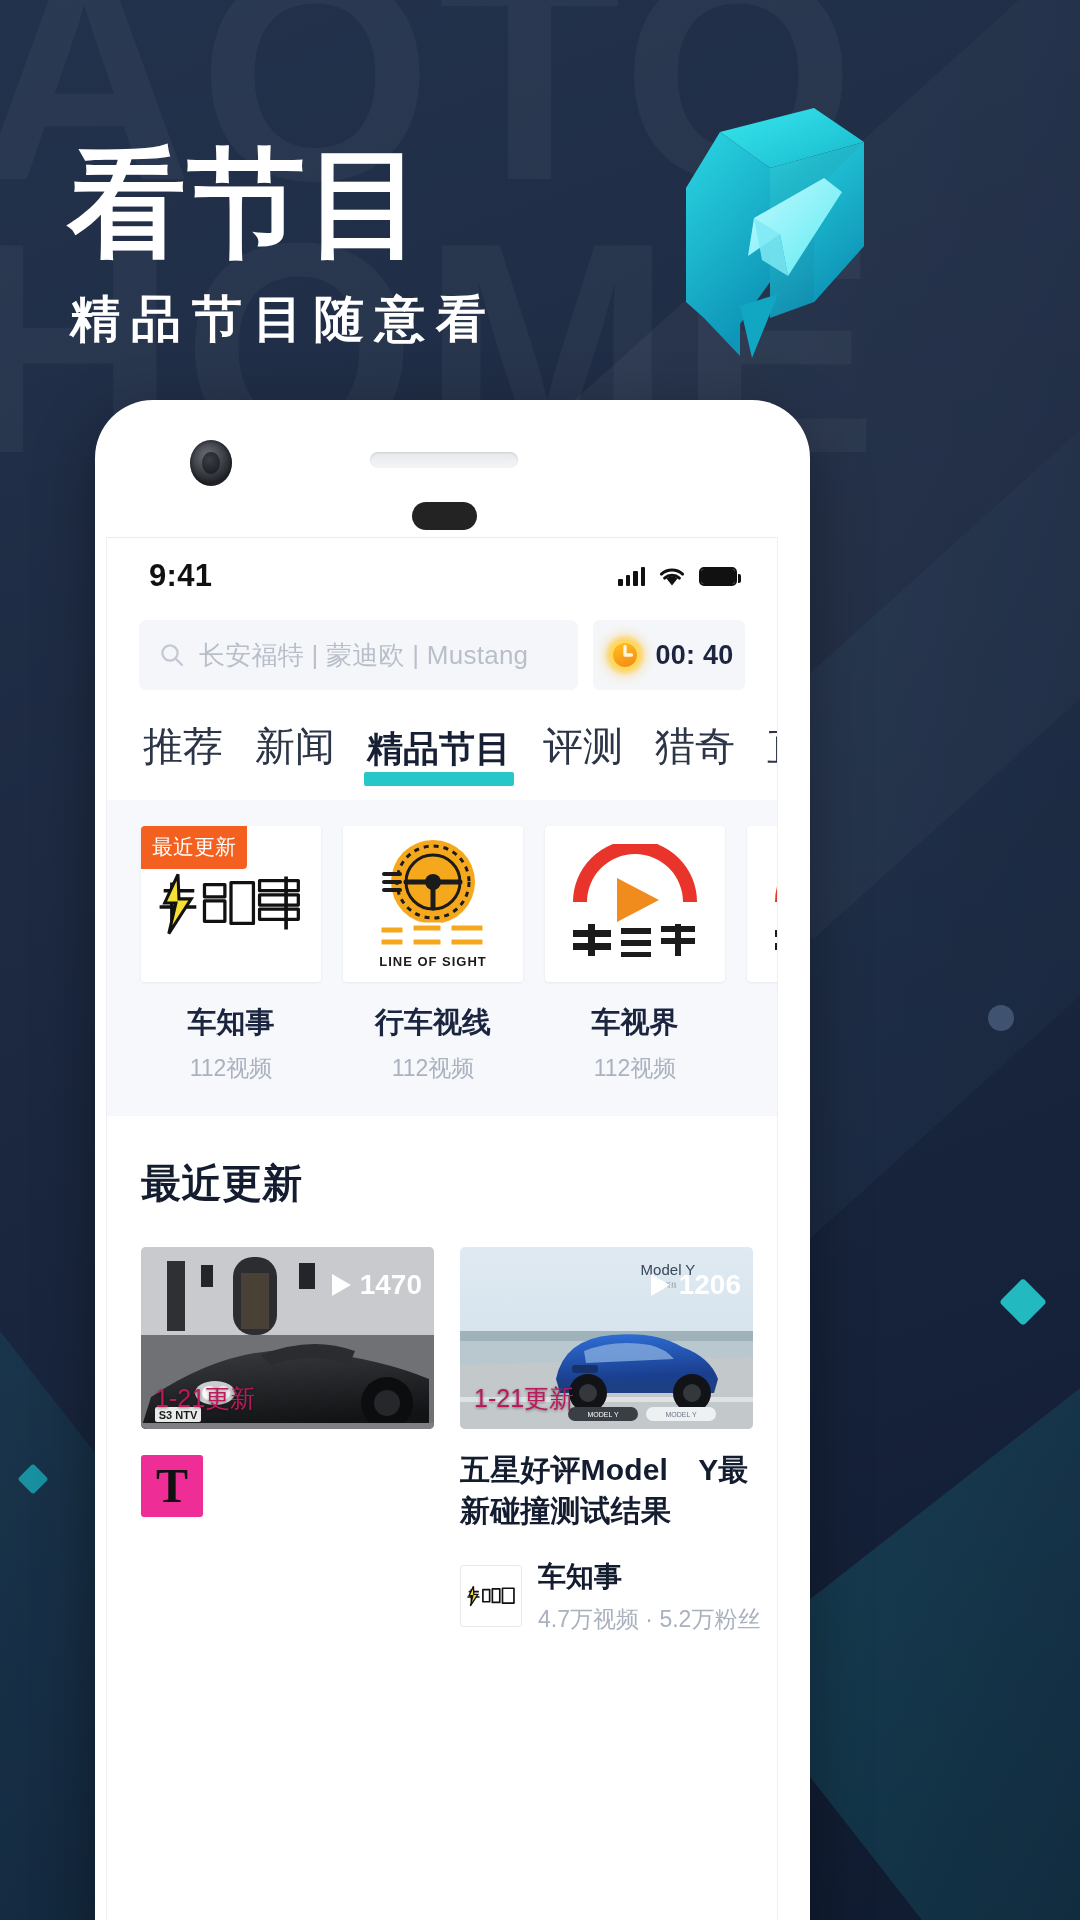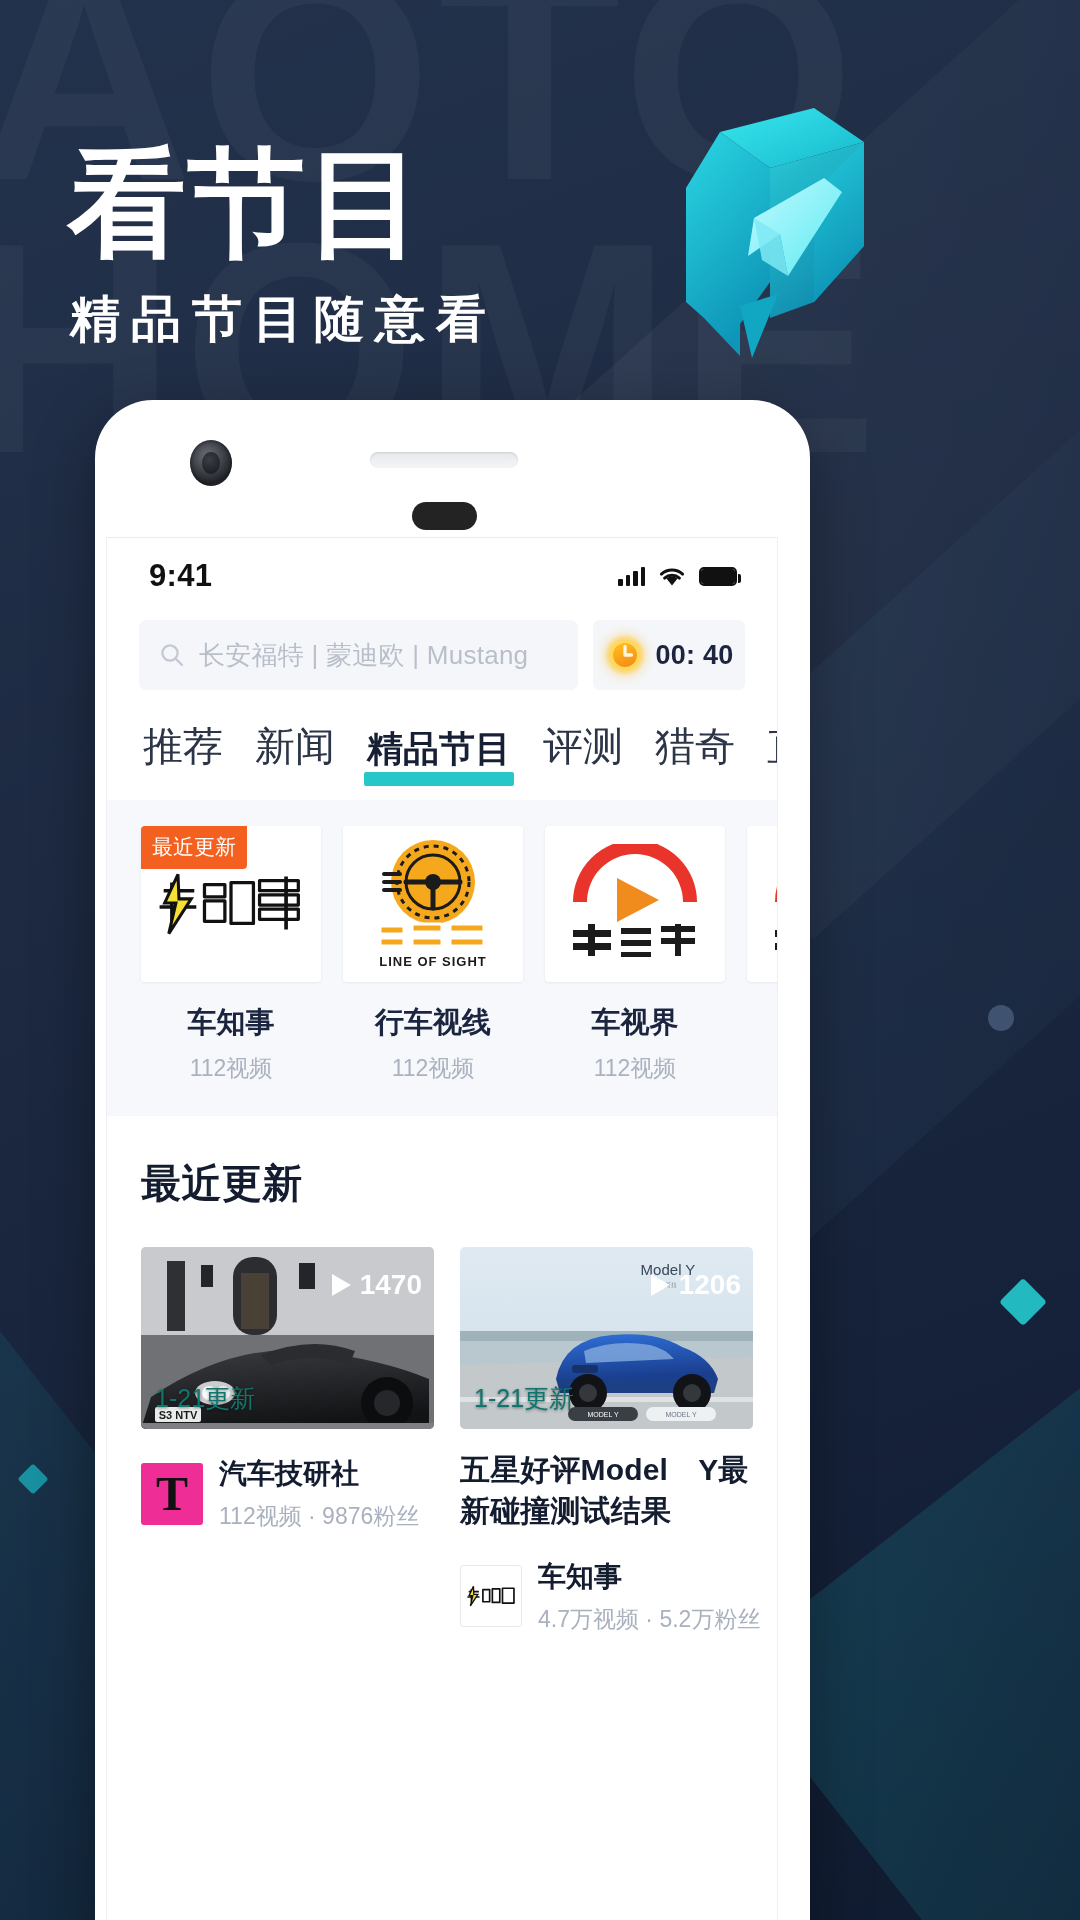--- a/index.html
+++ b/index.html
@@ -192,21 +192,21 @@
   .play-pill {
     position:absolute; right:12px; top:22px;
     display:flex; align-items:center; gap:9px;
     color:#fff; font-size:28px; font-weight:bold; z-index:4;
   }
   .play-tri {
     width:0;height:0;border-left:19px solid #fff;
     border-top:11px solid transparent;border-bottom:11px solid transparent;
   }
   .upd-label {
-    position:absolute; left:14px; bottom:14px; color:#0f766e;
+    position:absolute; left:14px; bottom:14px; color:#be185d;
     font-size:25px; z-index:4; text-shadow:0 1px 3px rgba(0,0,0,.45);
   }
   .vtitle {
     margin-top:20px; font-size:30px; font-weight:bold; color:#141d30;
     line-height:1.38; letter-spacing:.005em;
   }
   .vauthor { display:flex; align-items:center; gap:16px; margin-top:26px; }
   .avatar { width:62px;height:62px; flex:none; border-radius:3px; overflow:hidden;
             display:flex;align-items:center;justify-content:center; }
   .av-t { background:#ef2d96; }
@@ -467,24 +467,20 @@
             </svg>
             <div class="play-pill">
               <span class="play-tri"></span>
               <span>1470</span>
             </div>
             <div class="upd-label">1-21更新</div>
           </div>
           <div class="vauthor">
             <div class="avatar av-t">
               <span>T</span>
-            </div>
-            <div class="auth-meta">
-              <div class="auth-name">汽车技研社</div>
-              <div class="auth-stat">112视频 · 9876粉丝</div>
             </div>
           </div>
         </div>
 
         <div class="vcard">
           <div class="vthumb">
             <svg viewBox="0 0 293 182" preserveAspectRatio="none">
               <defs>
                 <linearGradient id="tSky" x1="0" y1="0" x2="0" y2="1">
                   <stop offset="0" stop-color="#dfeaf2"></stop>

